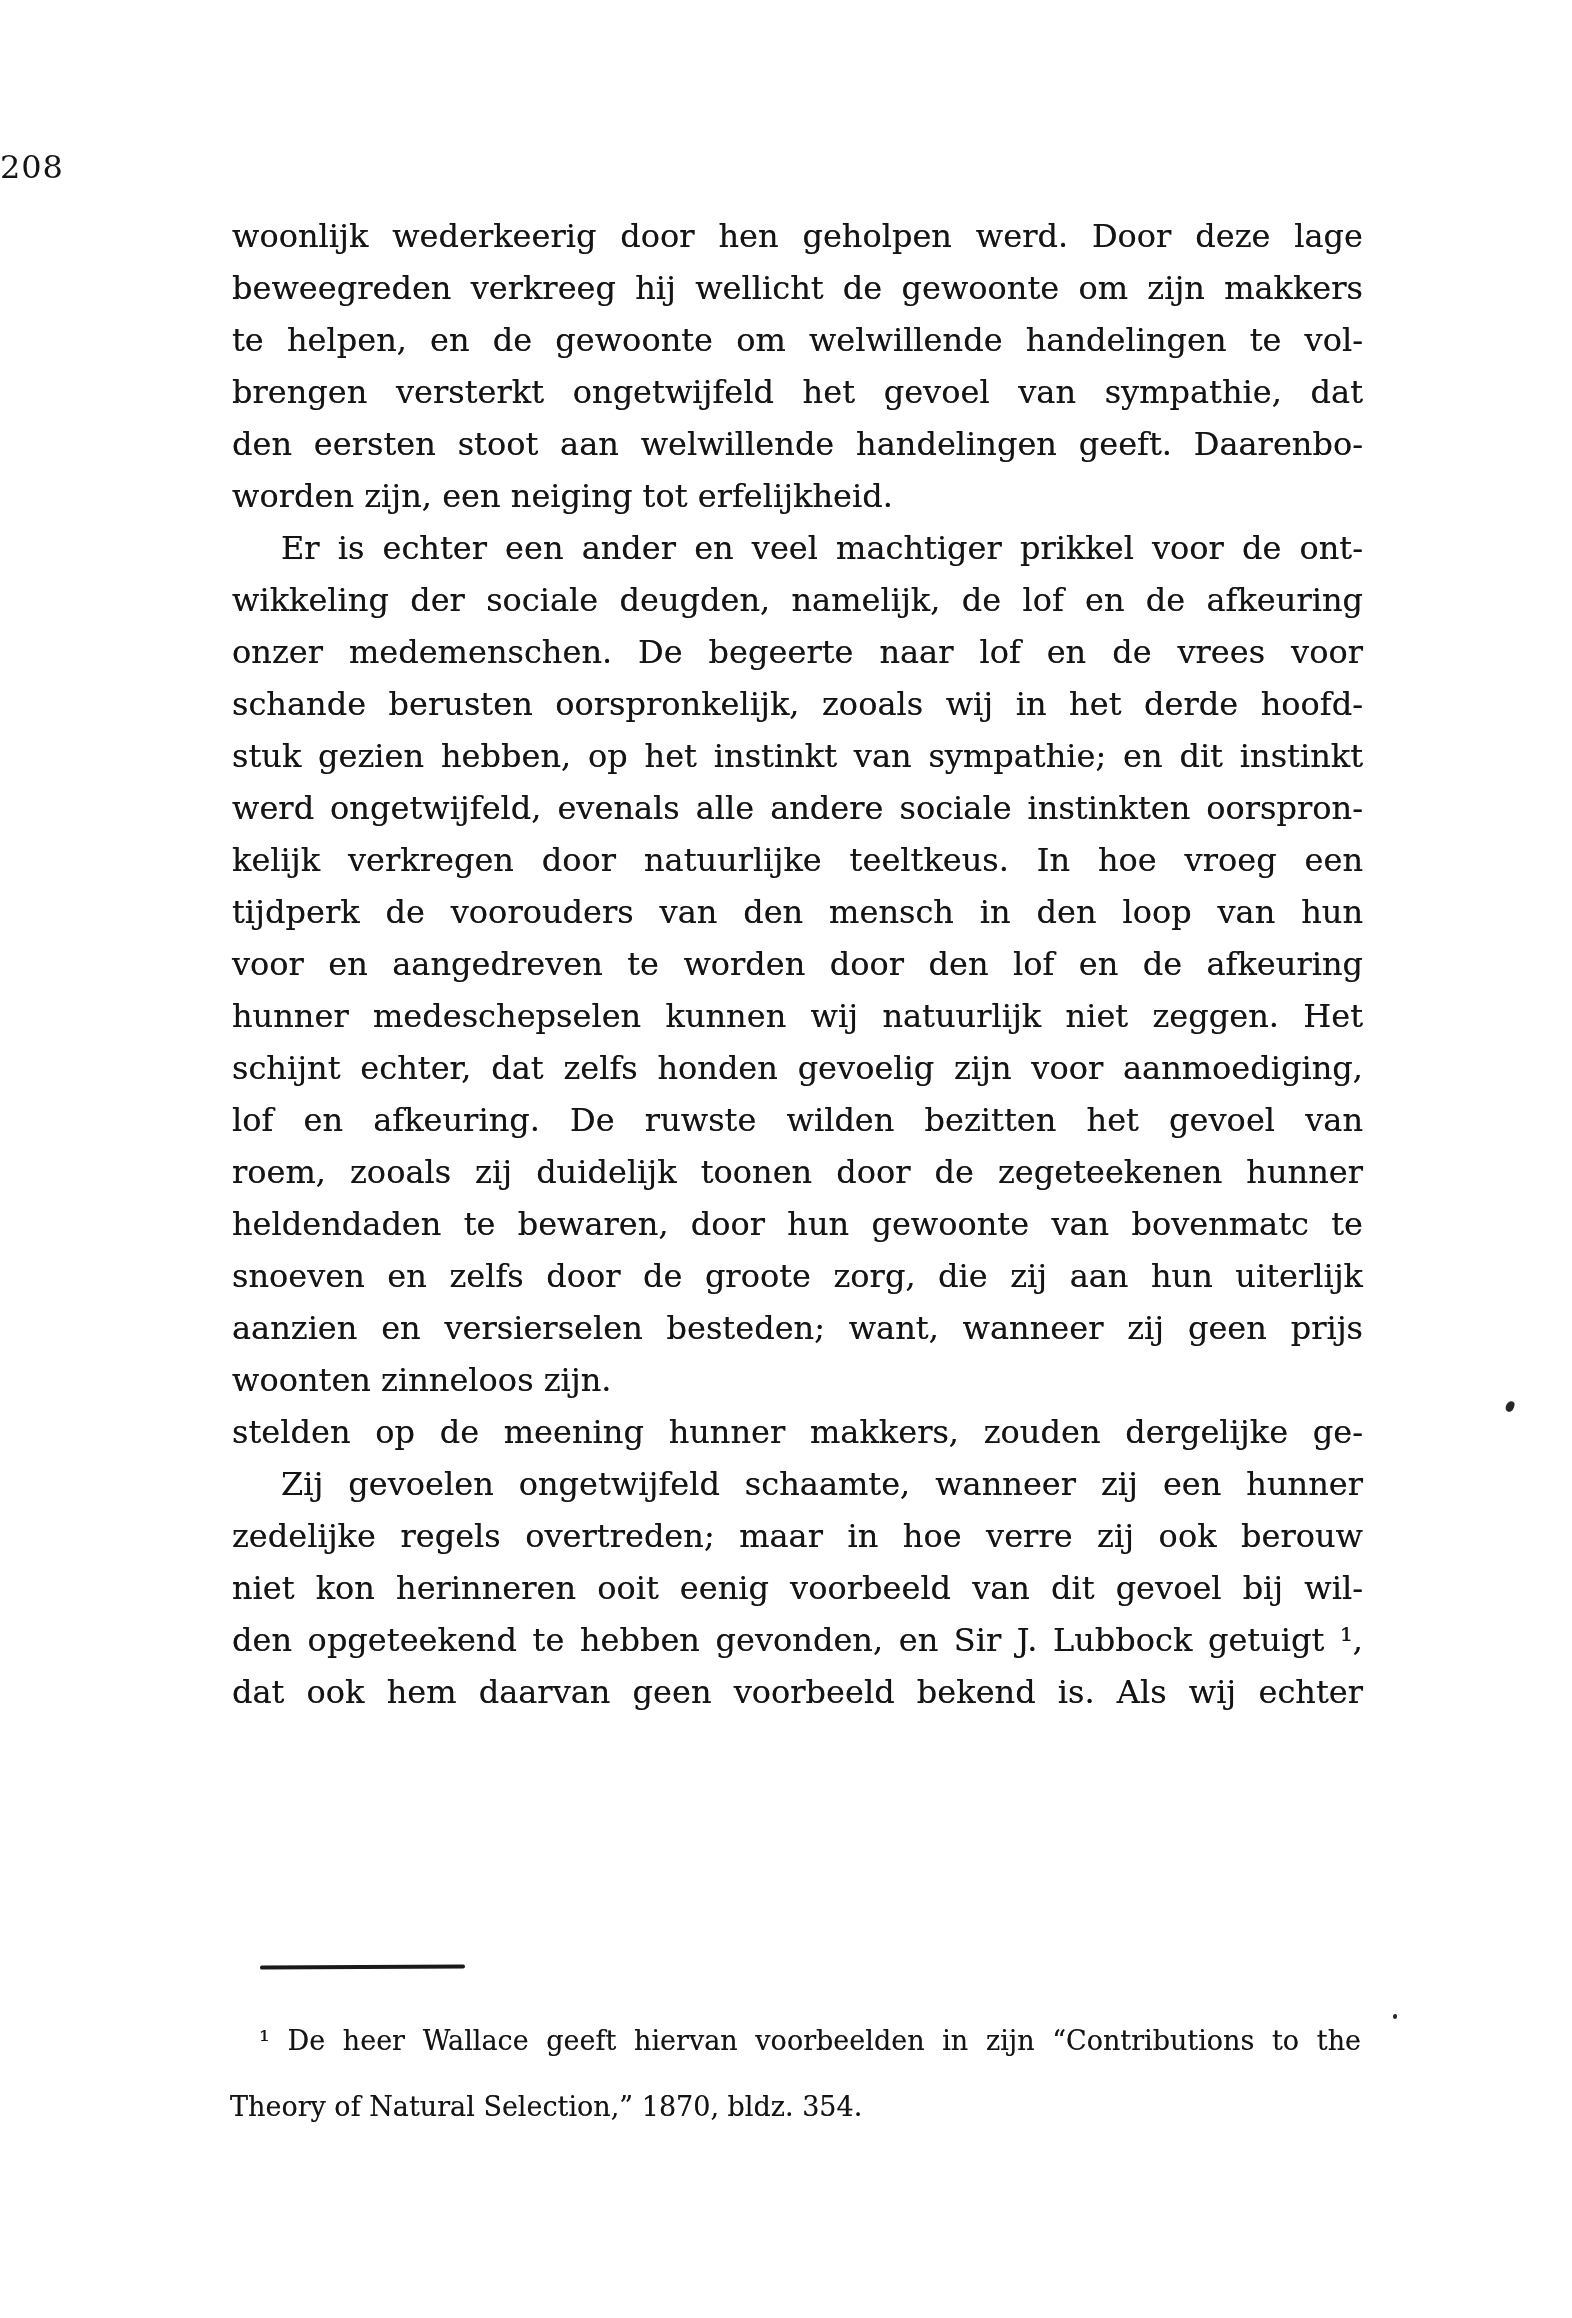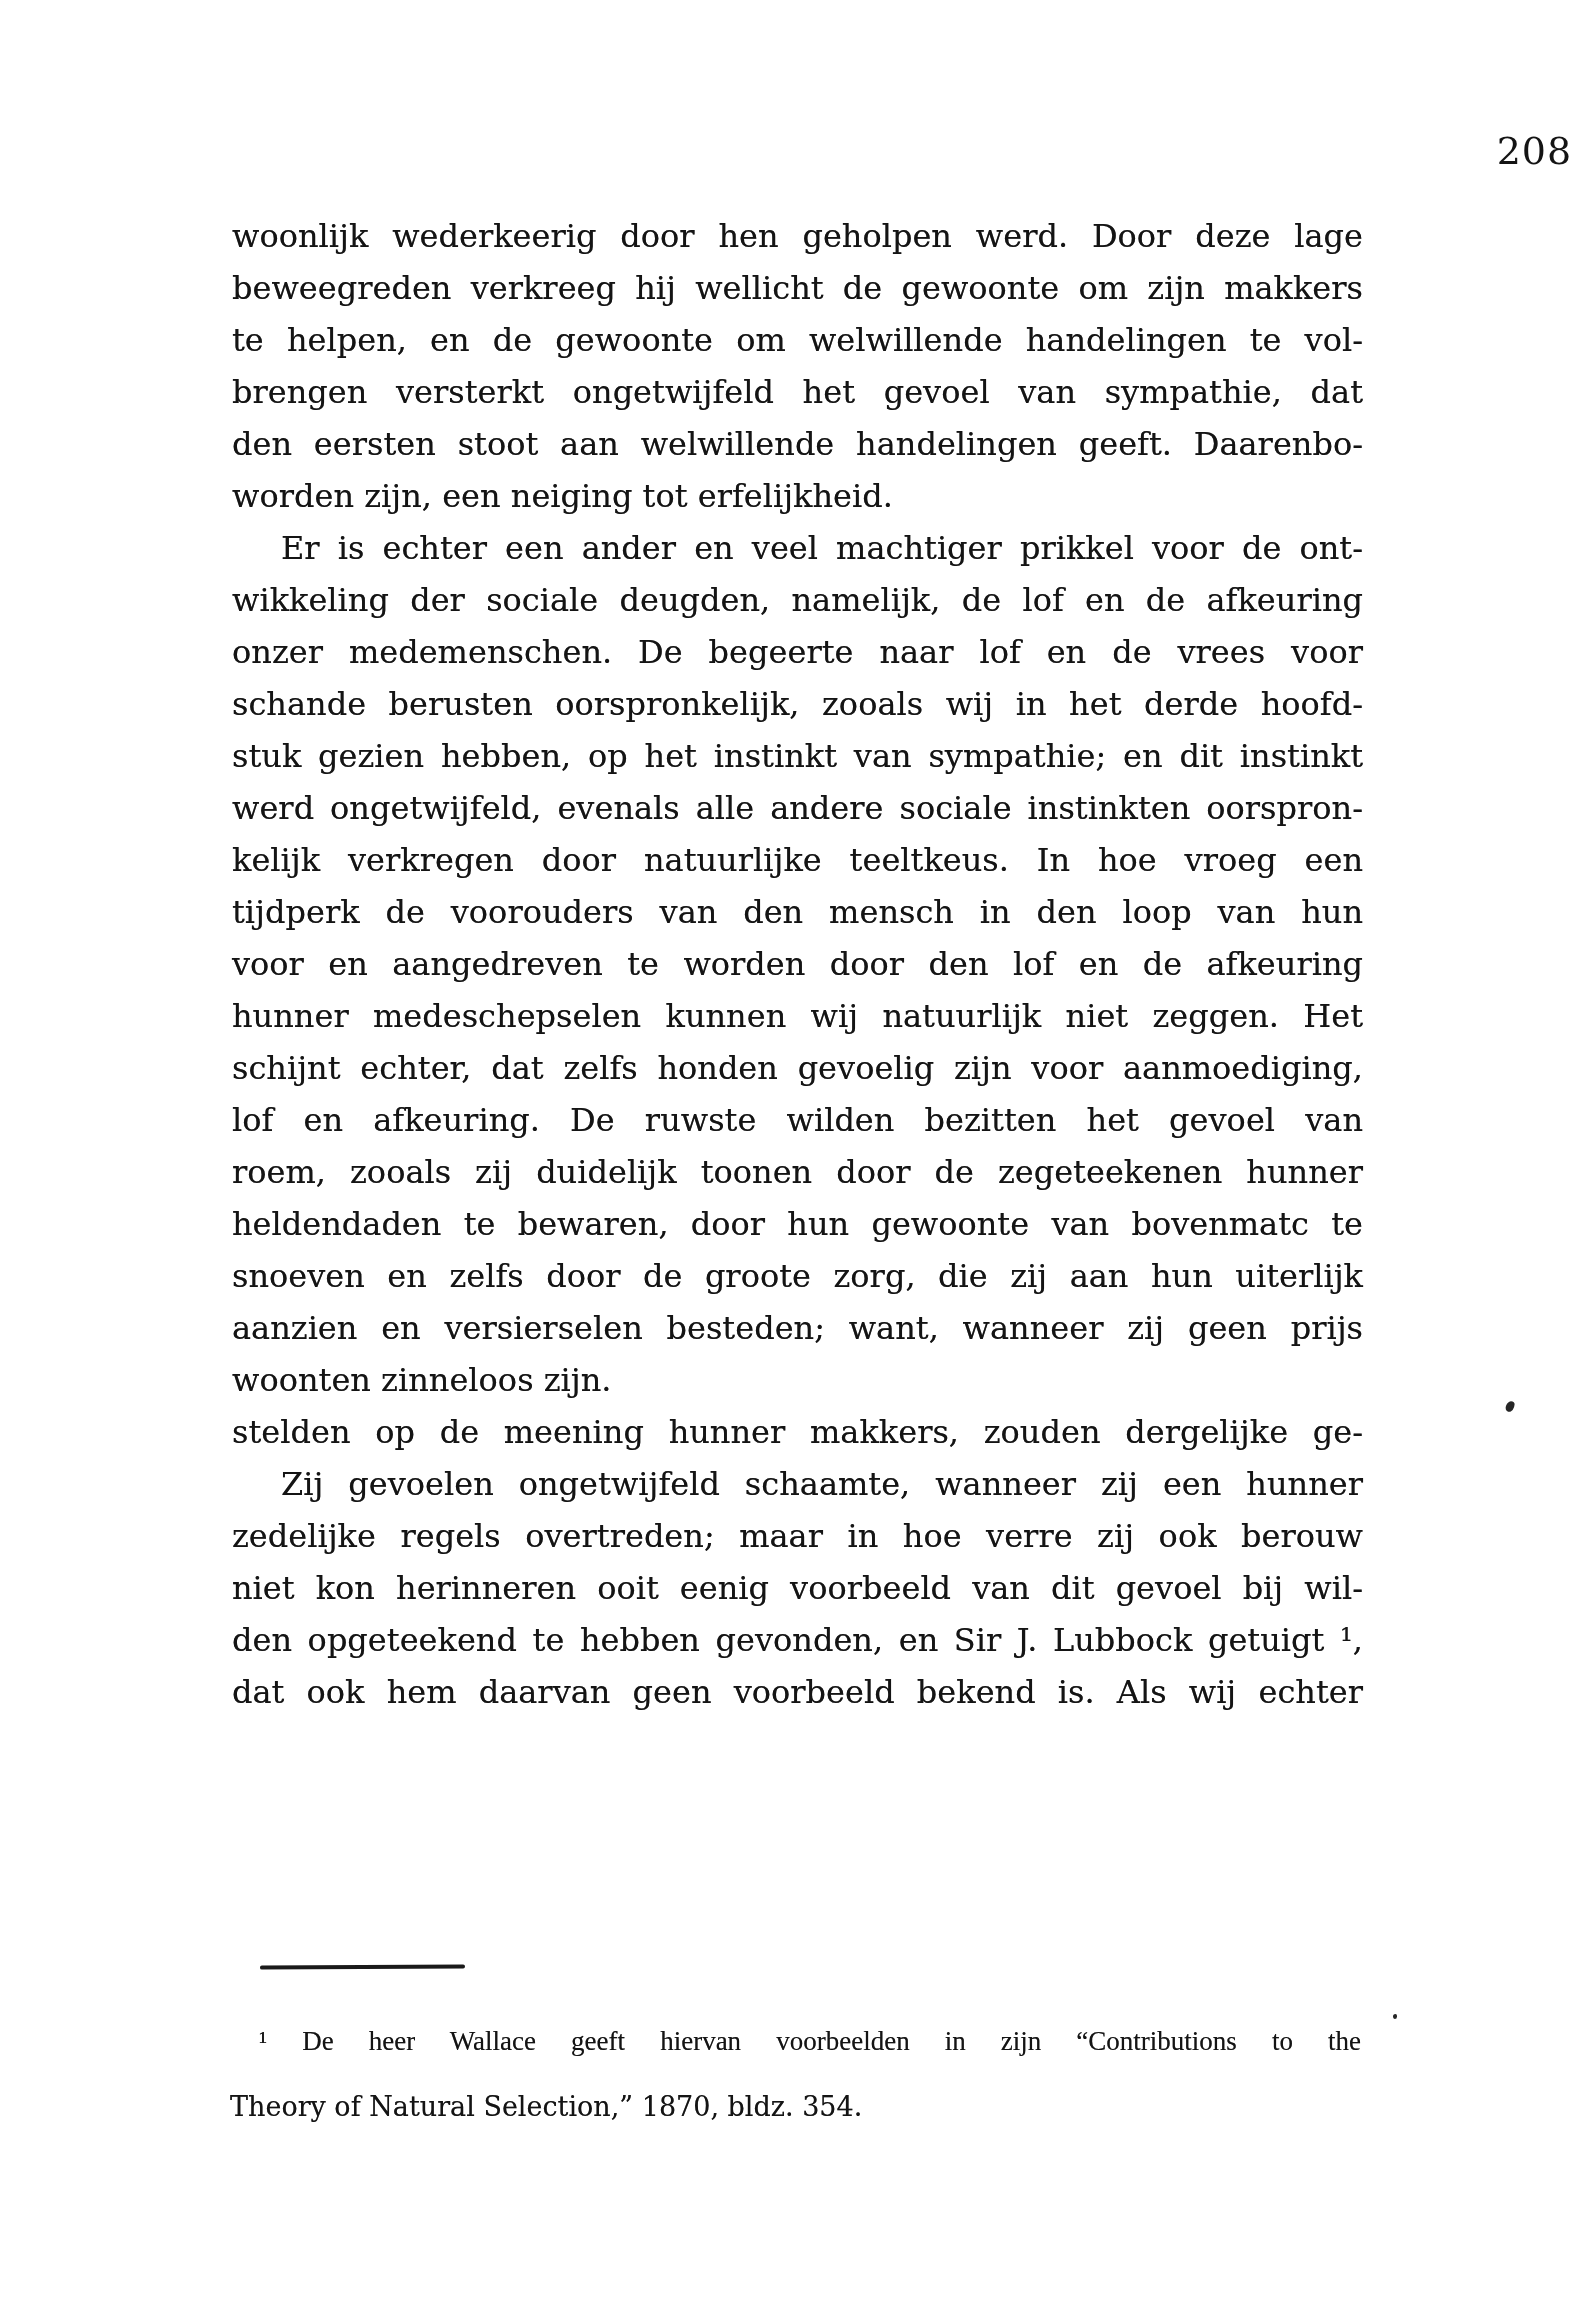--- a/index.html
+++ b/index.html
@@ -5,43 +5,43 @@
   html,body{margin:0;padding:0;background:#ffffff;}
   .page{
     position:relative;
     width:1572px;height:2397px;
     background:#ffffff;
     font-family:"DejaVu Serif","Liberation Serif",serif;
     color:#141414;
     overflow:hidden;
   }
   .page-number{
-    position:absolute;top:129px;left:0;width:100%;
-    text-align:right;
-    font-size:38px;line-height:44px;
+    position:absolute;top:145px;left:0;width:100%;
+    text-align:left;
+    font-size:32px;line-height:44px;
     letter-spacing:0.9px;
   }
   .body-text{
     position:absolute;left:232px;top:210px;width:1131px;
     font-size:32px;line-height:52px;
     text-shadow:0 0 0.5px rgba(10,10,10,0.55);
   }
   .footnote{
     position:absolute;left:230px;top:2008px;width:1131px;
     font-size:27px;line-height:66px;
     text-shadow:0 0 0.5px rgba(10,10,10,0.5);
   }
   .line{
     text-align:justify;
     text-align-last:justify;
     text-justify:inter-word;
   }
   .line.para-end{text-align-last:left;}
   .line.indent{text-indent:49px;}
-  .footnote .line.indent{text-indent:29px;font-family:Liberation Serif, serif;}
+  .footnote .line.indent{text-indent:29px;}
   .footnote-rule{
     position:absolute;left:260px;top:1965px;
     width:205px;height:3.7px;background:#1a1a1a;
     border-radius:1.9px;transform:rotate(-0.3deg);
   }
   .ink-speck{position:absolute;background:#262626;border-radius:60% 40% 55% 45%;}
   .speck-a{left:1506px;top:1401px;width:8px;height:11px;transform:rotate(18deg);}
   .speck-b{left:1393px;top:2014px;width:4.2px;height:5.1px;}
 </style>
 </head>

